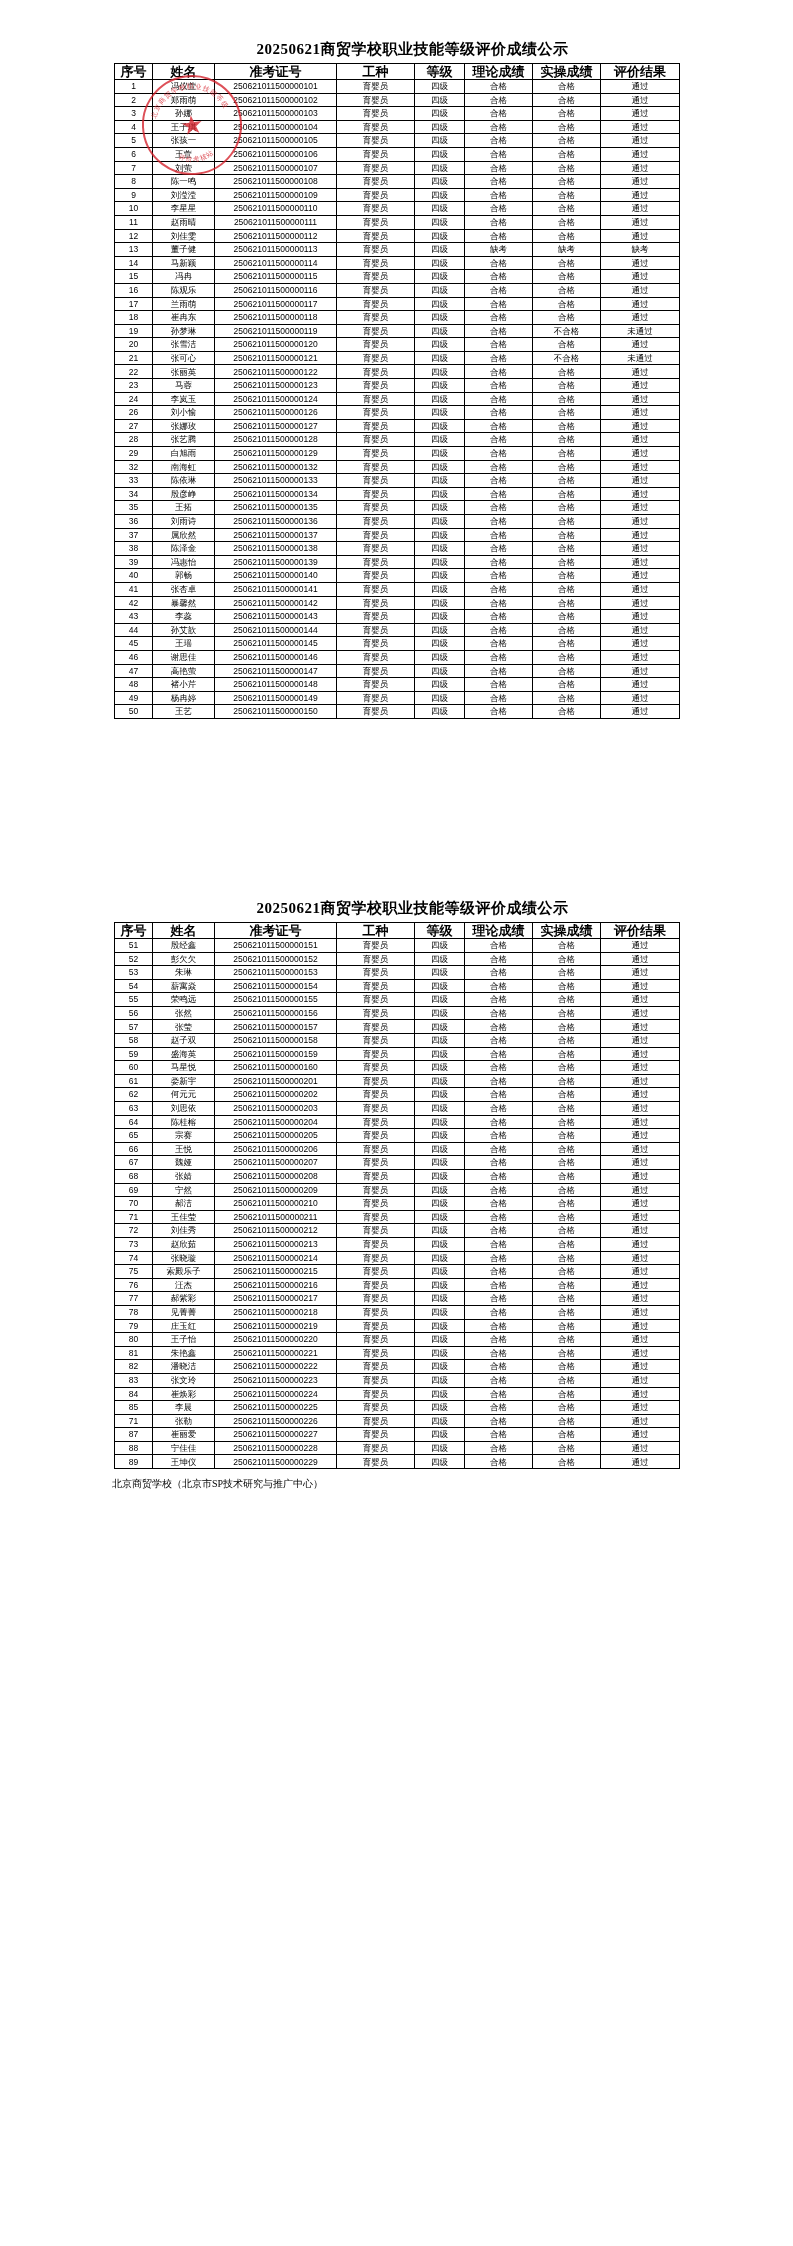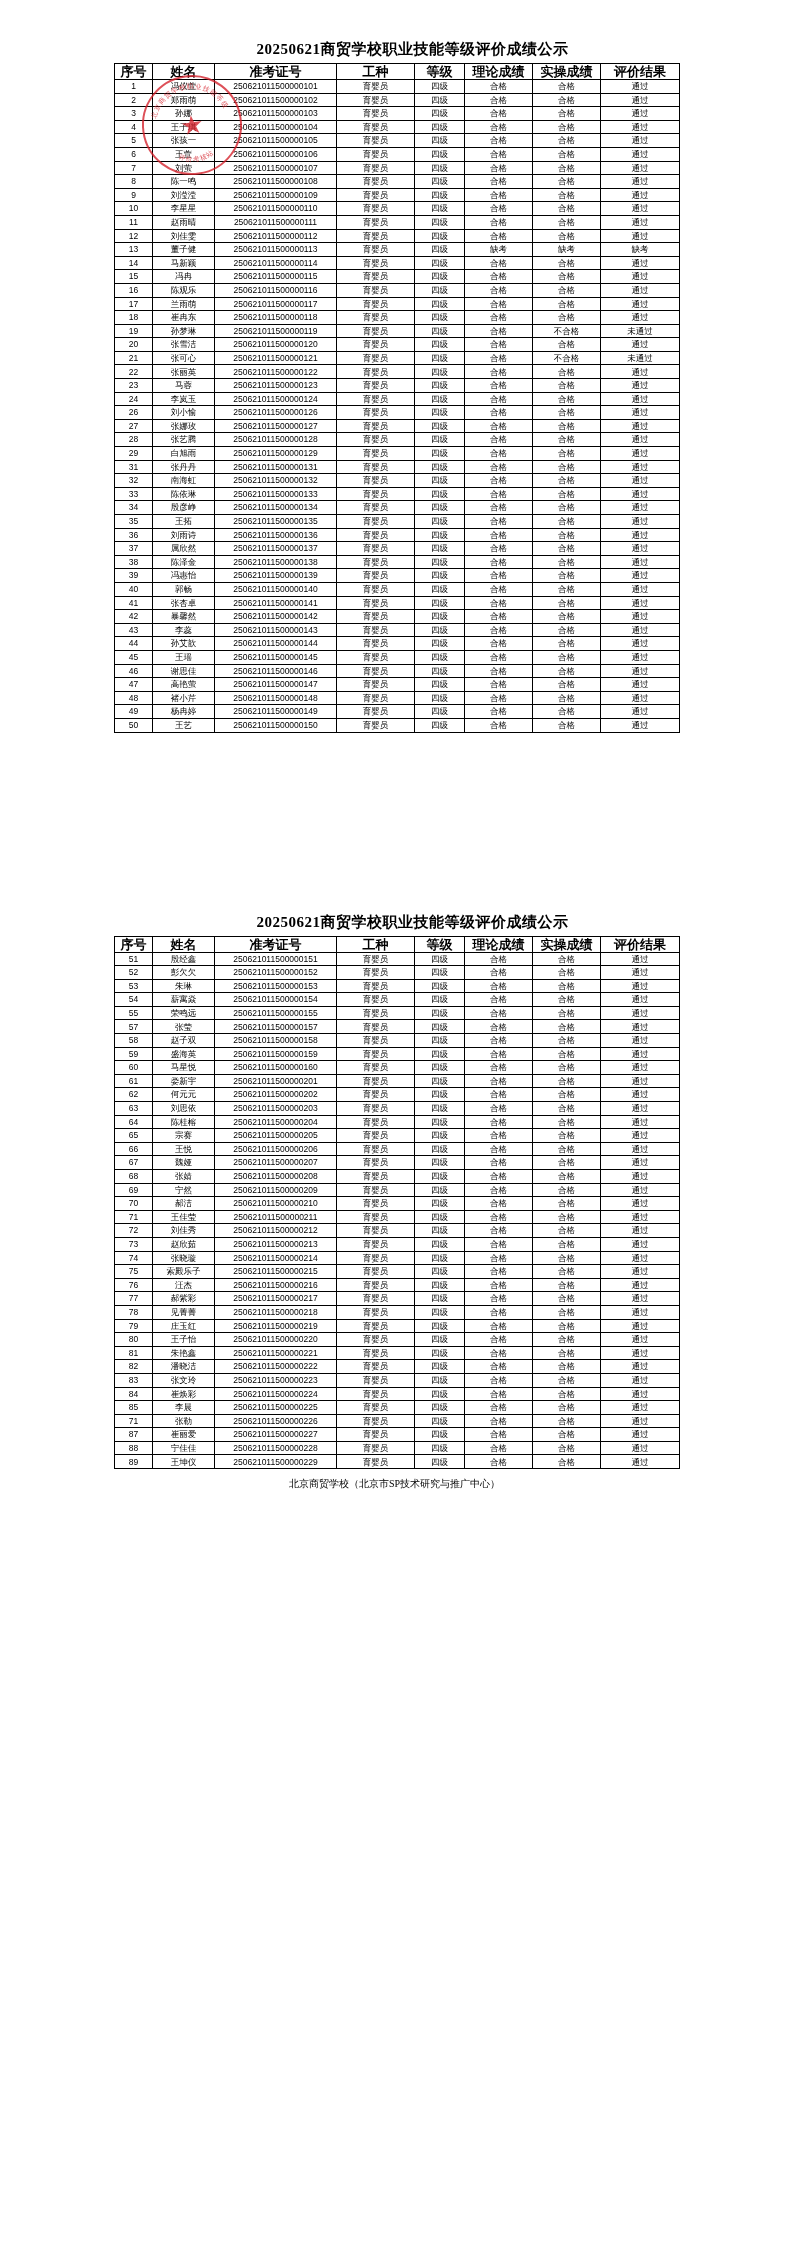--- a/index.html
+++ b/index.html
@@ -96,21 +96,21 @@
   }
   #seal-bottom {
     width: 108px; height: 108px;
     left: 486px; top: 1135px;
     transform: rotate(-4deg);
   }
 
   .footer-note {
     width: 565px;
     margin: 8px auto 0 auto;
-    text-align: center;
+    text-align: left;
     font-size: 10px;
     padding-right: 4px;
     font-family: "Liberation Serif", "DejaVu Serif", serif;
   }
 
   .gap { height: 120px; }
   .tail { height: 250px; }
 
   .arc-text {
     font-size: 7px;
@@ -425,30 +425,20 @@
             <td>29</td>
             <td>白旭雨</td>
             <td>250621011500000129</td>
             <td>育婴员</td>
             <td>四级</td>
             <td>合格</td>
             <td>合格</td>
             <td>通过</td>
           </tr>
           <tr>
-            <td>31</td>
-            <td>张丹丹</td>
-            <td>250621011500000131</td>
-            <td>育婴员</td>
-            <td>四级</td>
-            <td>合格</td>
-            <td>合格</td>
-            <td>通过</td>
-          </tr>
-          <tr>
             <td>32</td>
             <td>南海虹</td>
             <td>250621011500000132</td>
             <td>育婴员</td>
             <td>四级</td>
             <td>合格</td>
             <td>合格</td>
             <td>通过</td>
           </tr>
           <tr>
@@ -727,20 +717,30 @@
             <td>55</td>
             <td>荣鸣远</td>
             <td>250621011500000155</td>
             <td>育婴员</td>
             <td>四级</td>
             <td>合格</td>
             <td>合格</td>
             <td>通过</td>
           </tr>
           <tr>
+            <td>56</td>
+            <td>张然</td>
+            <td>250621011500000156</td>
+            <td>育婴员</td>
+            <td>四级</td>
+            <td>合格</td>
+            <td>合格</td>
+            <td>通过</td>
+          </tr>
+          <tr>
             <td>57</td>
             <td>张莹</td>
             <td>250621011500000157</td>
             <td>育婴员</td>
             <td>四级</td>
             <td>合格</td>
             <td>合格</td>
             <td>通过</td>
           </tr>
           <tr>

